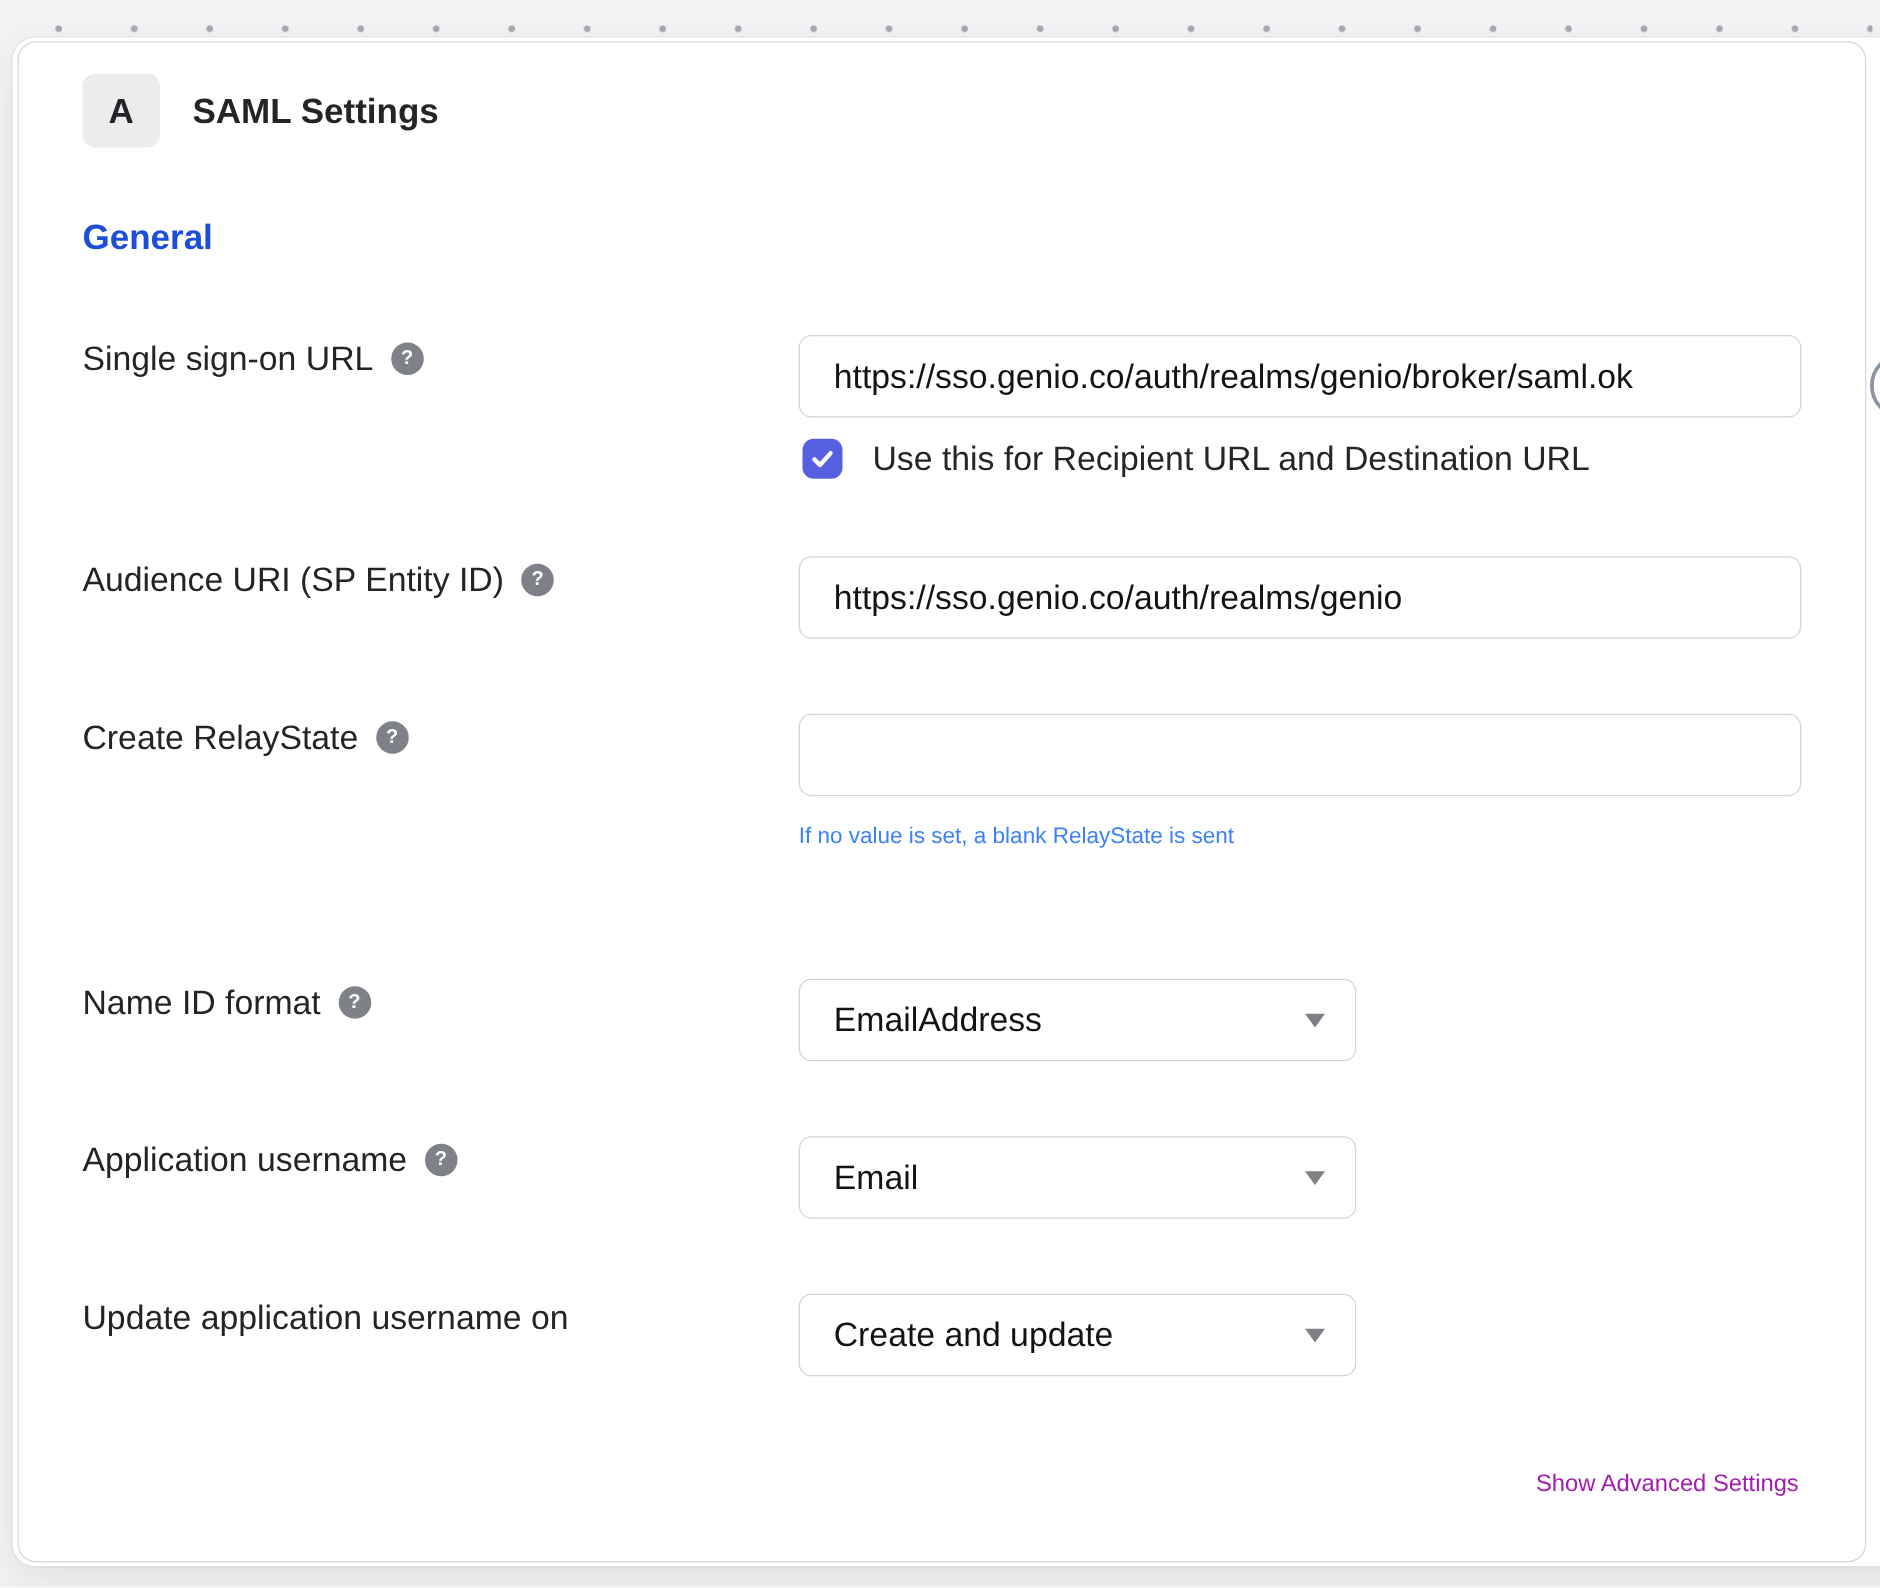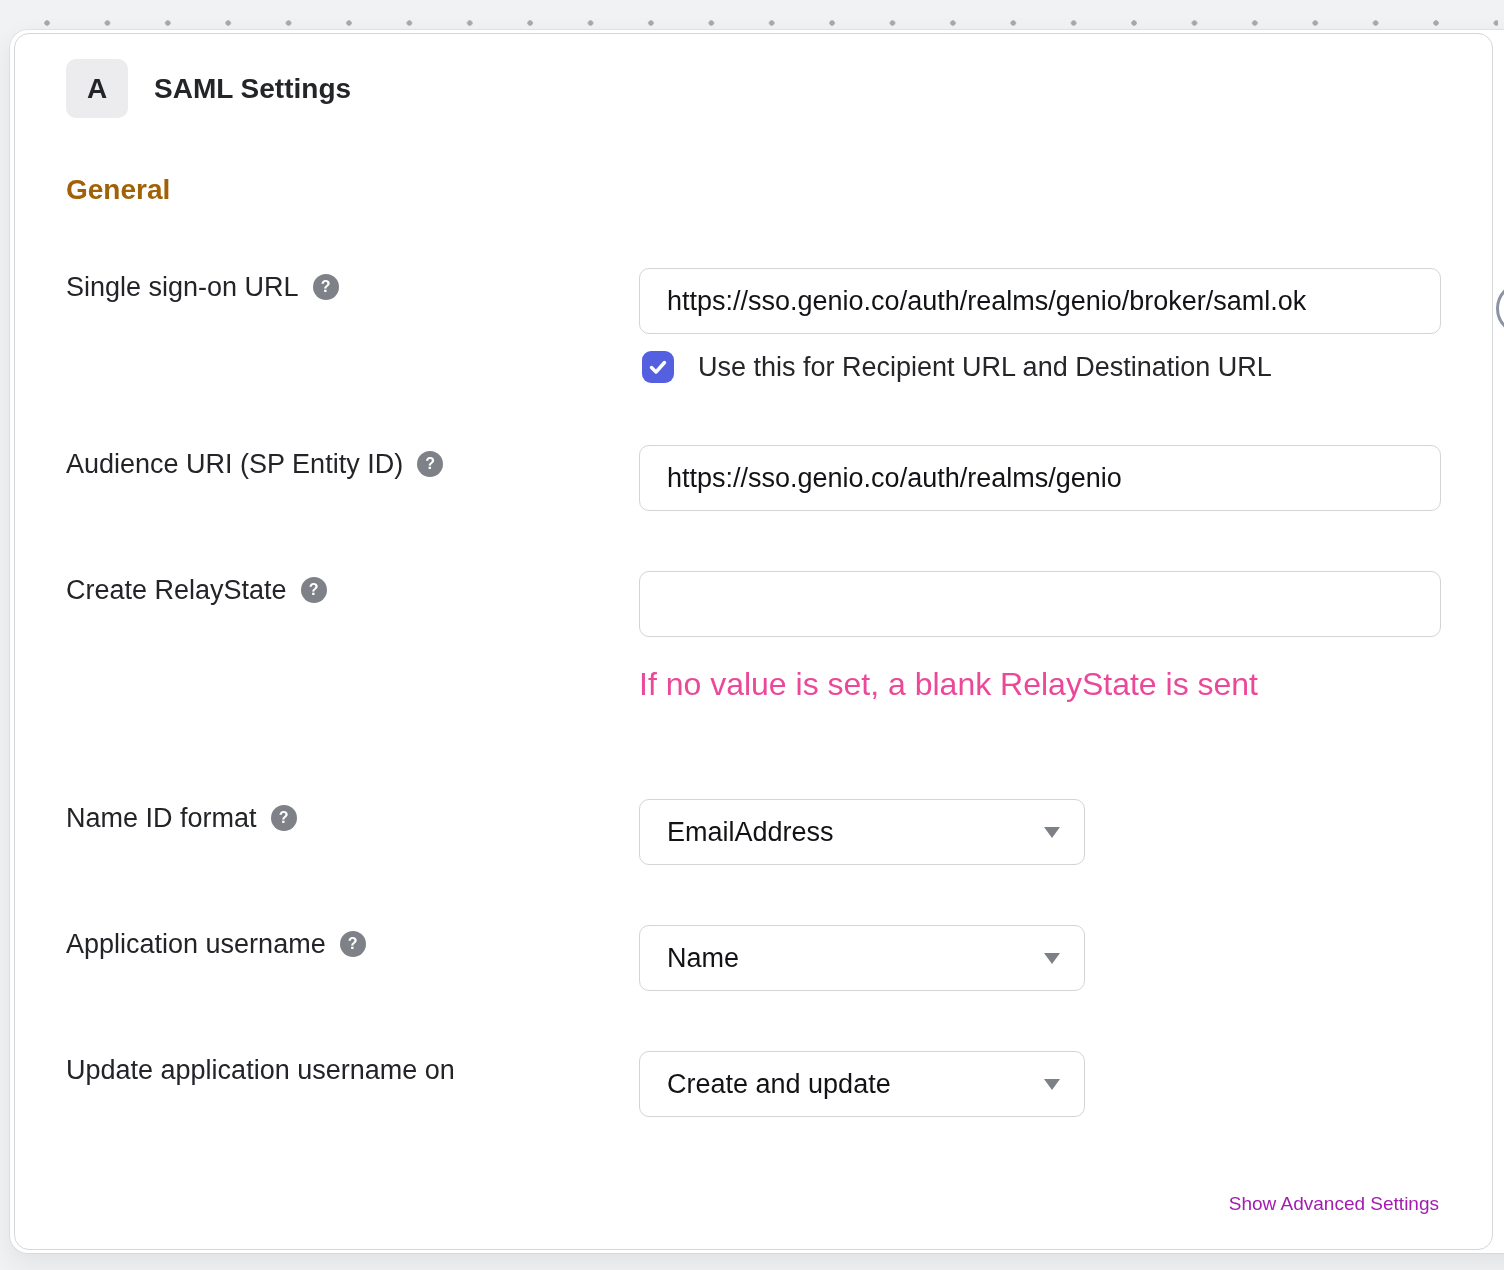--- a/index.html
+++ b/index.html
@@ -37,21 +37,21 @@
 
   .step-header { display:flex; align-items:center; }
   .step-badge {
     width:62px; height:59px; border-radius:10px;
     background:#ececee; color:#222428;
     display:flex; align-items:center; justify-content:center;
     font-size:28px; font-weight:600;
   }
   .step-title { margin-left:26px; font-size:28px; font-weight:700; color:#232528; }
 
-  .section-heading { margin-top:56px; font-size:28px; font-weight:700; color:#a16207; line-height:32px; }
+  .section-heading { margin-top:56px; font-size:28px; font-weight:700; color:#1d4ed8; line-height:32px; }
 
   .row { display:flex; align-items:flex-start; margin-top:62px; }
   .row.tight { margin-top:60px; }
   .row-label {
     width:573px; flex:0 0 573px;
     display:flex; align-items:center; gap:14px;
     padding-top:5px; font-size:27px; line-height:28px; color:#222428;
   }
   .help-icon {
     width:26px; height:26px; border-radius:50%;
@@ -62,21 +62,21 @@
   }
   .row-control { flex:1 1 auto; }
 
   .text-input {
     width:802px; height:66px;
     border:1.5px solid #d2d4d7; border-radius:10px;
     padding:16px 27px; font-family:Liberation Sans, sans-serif;
     font-size:27px; color:#121316; background:#ffffff;
     outline:none; display:block;
   }
-  .helper-text { margin-top:32px; font-size:32px; color:#ec4899; line-height:30px; }
+  .helper-text { margin-top:16px; font-size:18px; color:#3b82f6; line-height:30px; }
 
   .checkbox-row { display:flex; align-items:flex-start; margin-top:17px; }
   .checkbox {
     width:32px; height:32px; margin-left:3px; border-radius:9px;
     background:#5560e0; display:flex; align-items:center; justify-content:center;
     cursor:pointer; flex:0 0 32px;
   }
   .checkbox svg { width:20px; height:20px; }
   .checkbox-label { margin-left:24px; font-size:27px; color:#242629; line-height:32px; }
 
@@ -175,21 +175,21 @@
         </div>
       </div>
 
       <div class="row tight">
         <div class="row-label">
           <span>Application username</span>
           <span class="help-icon">?</span>
         </div>
         <div class="row-control">
           <div class="select">
-            <span class="select-value">Name</span>
+            <span class="select-value">Email</span>
             <span class="caret"></span>
           </div>
         </div>
       </div>
 
       <div class="row tight">
         <div class="row-label">
           <span>Update application username on</span>
         </div>
         <div class="row-control">

